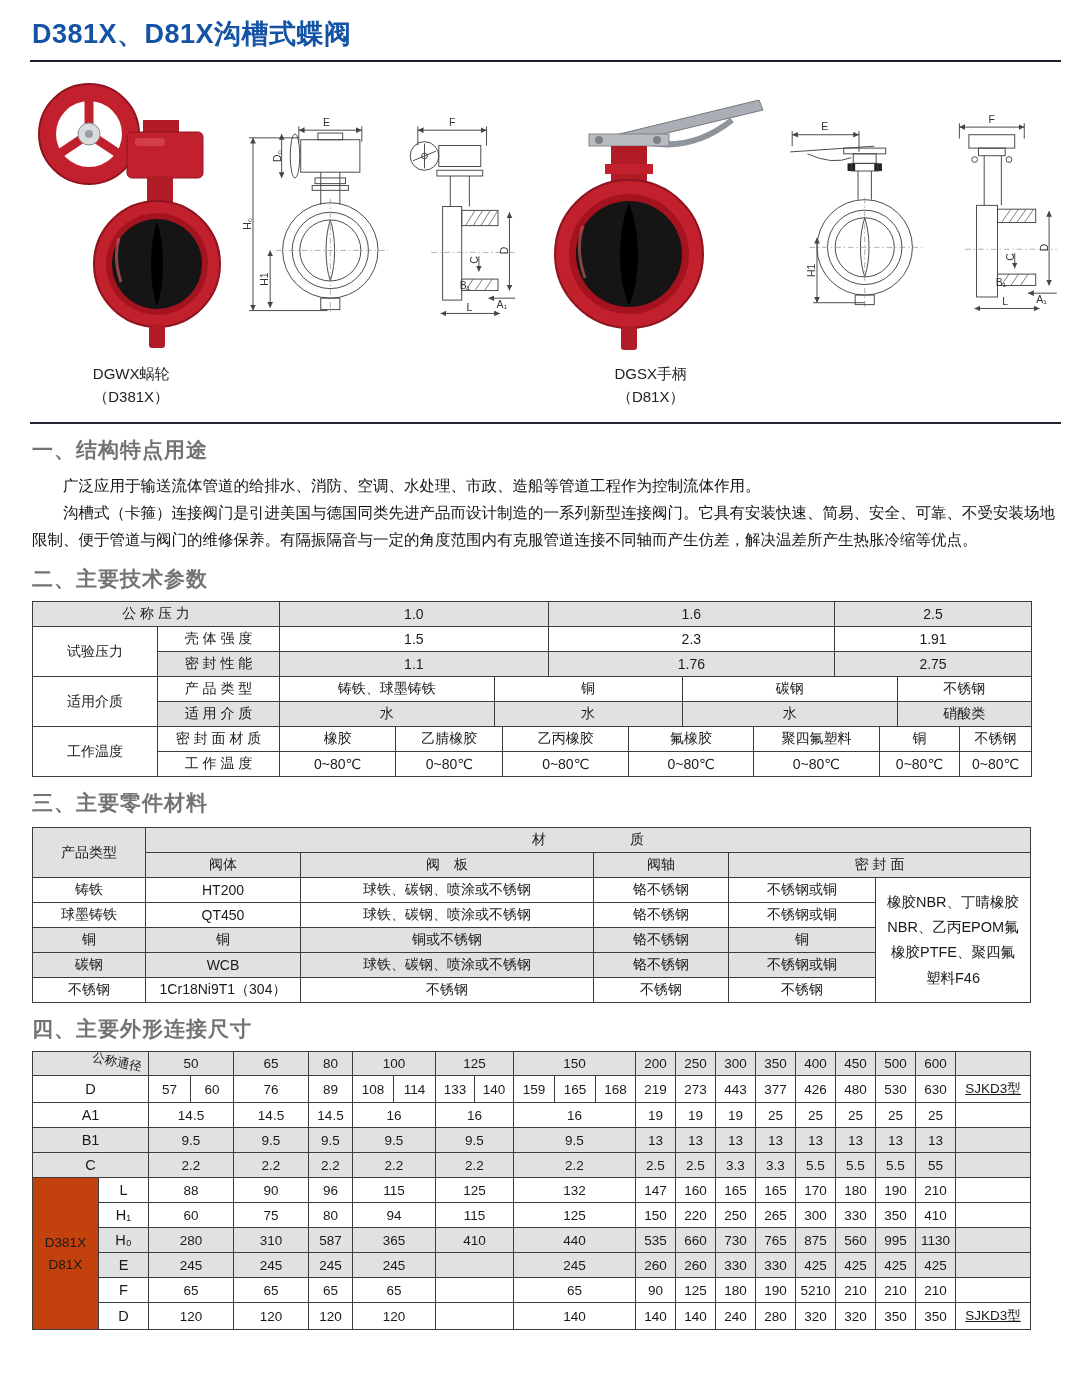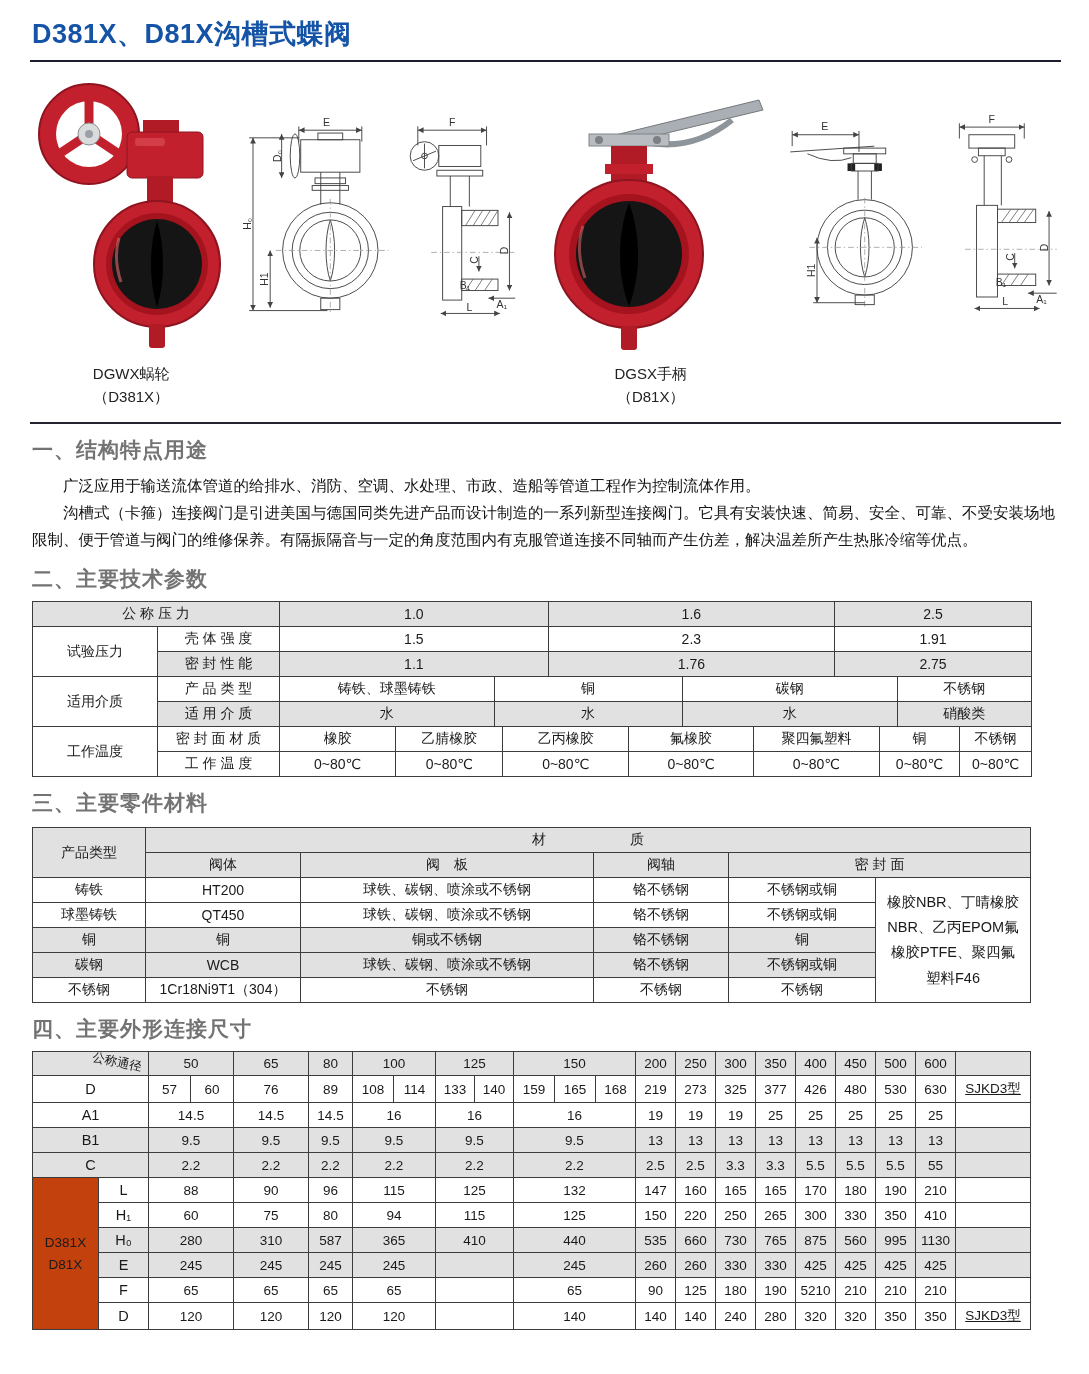--- a/index.html
+++ b/index.html
@@ -451,21 +451,21 @@
           <td>89</td>
       <td>108</td>
           <td>114</td>
       <td>133</td>
           <td>140</td>
       <td>159</td>
           <td>165</td>
           <td>168</td>
       <td>219</td>
           <td>273</td>
-          <td>325</td>
+          <td>443</td>
           <td>377</td>
       <td>426</td>
           <td>480</td>
           <td>530</td>
           <td>630</td>
       <td class="und">SJKD3型</td>
     </tr>
     <tr>
       <td colspan="2" class="lab">A1</td>
       <td colspan="2">14.5</td>

